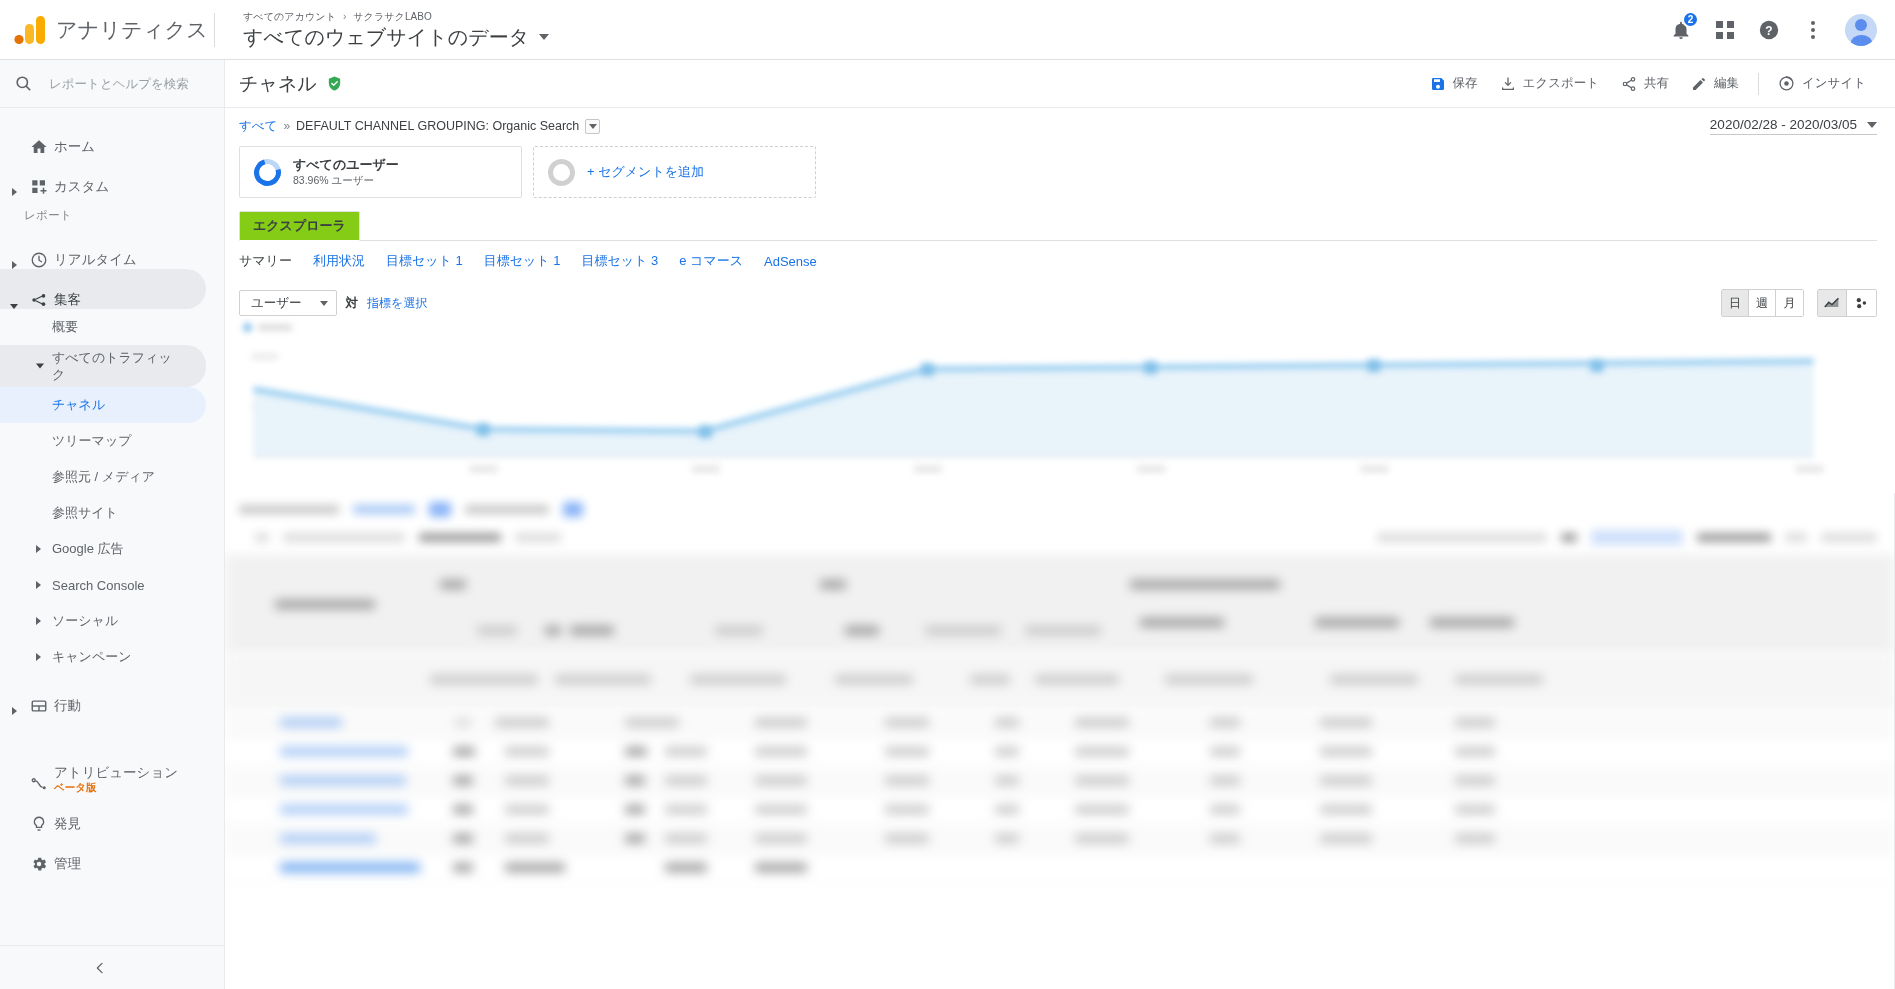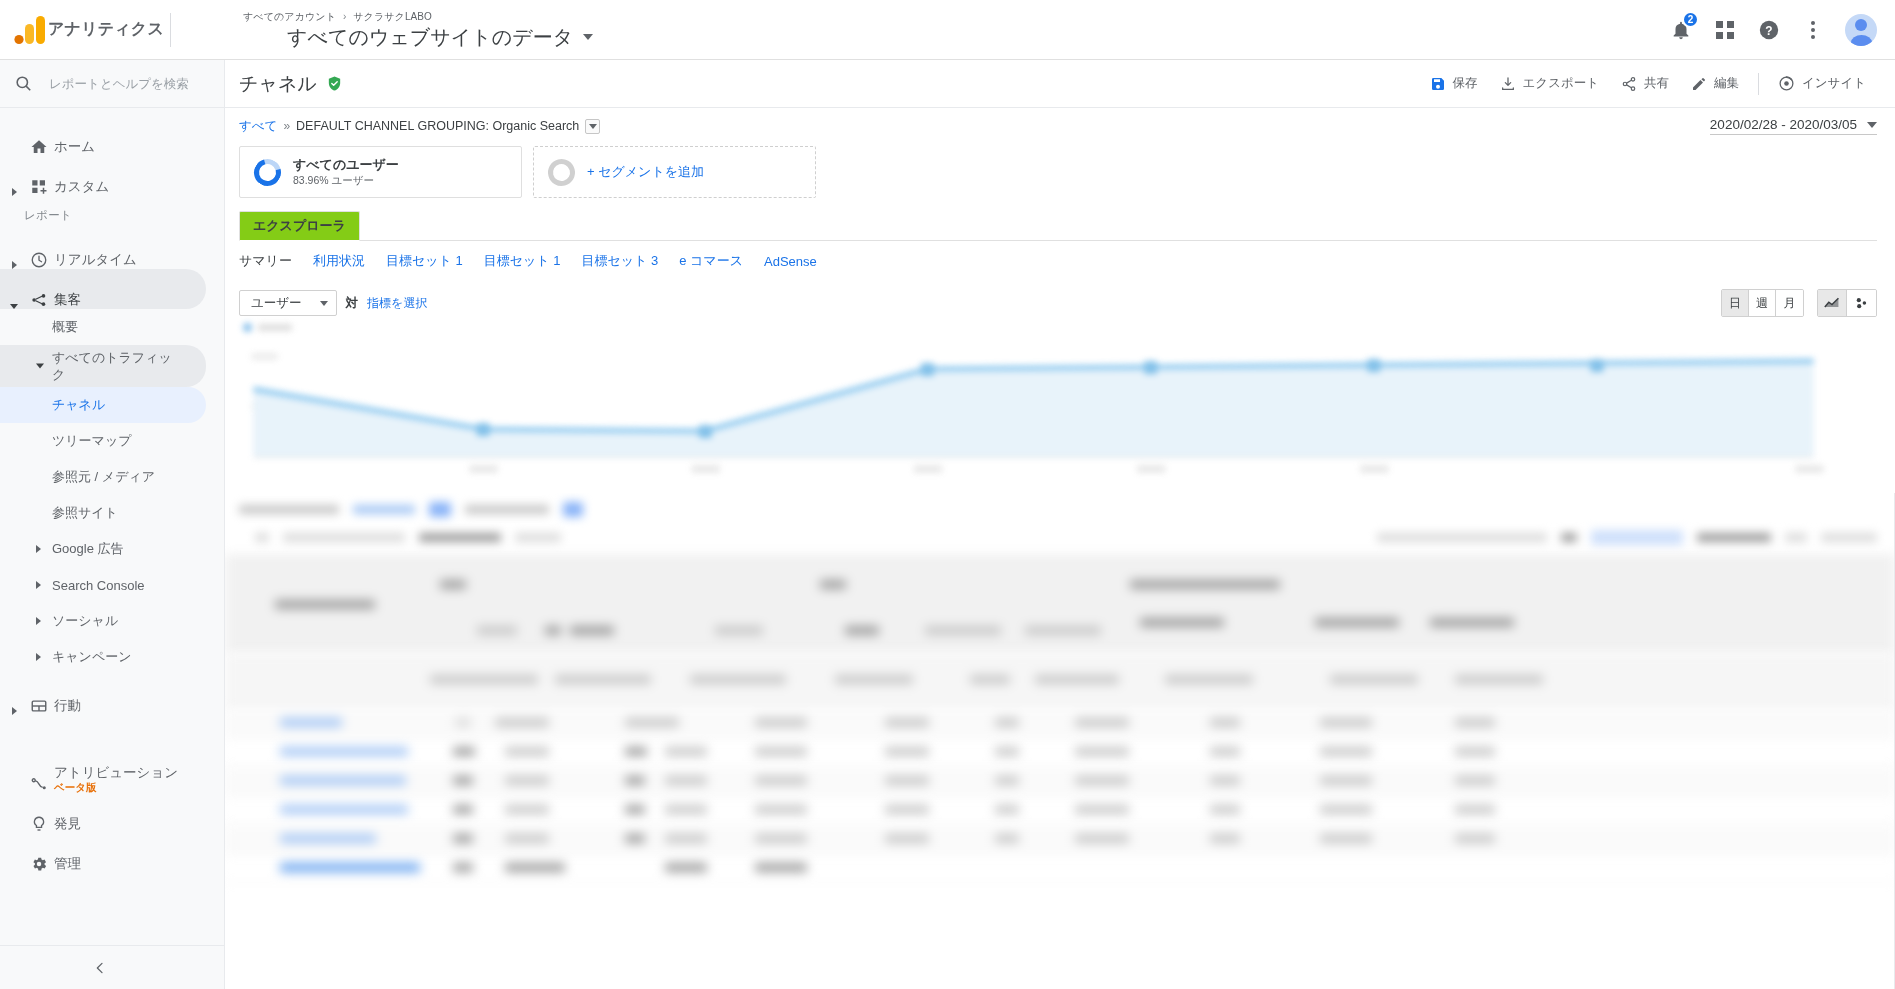--- a/index.html
+++ b/index.html
@@ -26,37 +26,37 @@
   }
   .brand {
     width: 225px;
     display: flex;
     align-items: center;
     padding-left: 14px;
     flex: 0 0 225px;
   }
   .ga-logo { width: 34px; height: 30px; display: block; }
   .brand-name {
-    font-size: 16px;
+    font-size: 21px;
     color: #5f6368;
-    margin-left: 0;
+    margin-left: 8px;
     letter-spacing: .2px;
     white-space: nowrap;
-    font-weight: 700;
+    font-weight: 400;
   }
   .brand-divider {
     width: 1px; height: 34px; background: #dadce0; margin-left: 6px;
   }
   .acct-block { padding-left: 18px; flex: 1 1 auto; min-width: 0; }
   .acct-crumbs {
     font-size: 10px; color: #5f6368; line-height: 14px;
     white-space: nowrap; letter-spacing: .1px;
   }
   .acct-crumbs .sep { margin: 0 4px; color: #80868b; }
-  .acct-title-row { display: flex; align-items: center; margin-left: 44px; }
+  .acct-title-row { display: flex; align-items: center; }
   .acct-title {
     font-size: 20px; color: #3c4043; line-height: 26px;
     white-space: nowrap; font-weight: 400;
   }
   .acct-caret {
     margin-left: 10px;
     width: 0; height: 0;
     border-left: 5px solid transparent;
     border-right: 5px solid transparent;
     border-top: 6px solid #5f6368;

